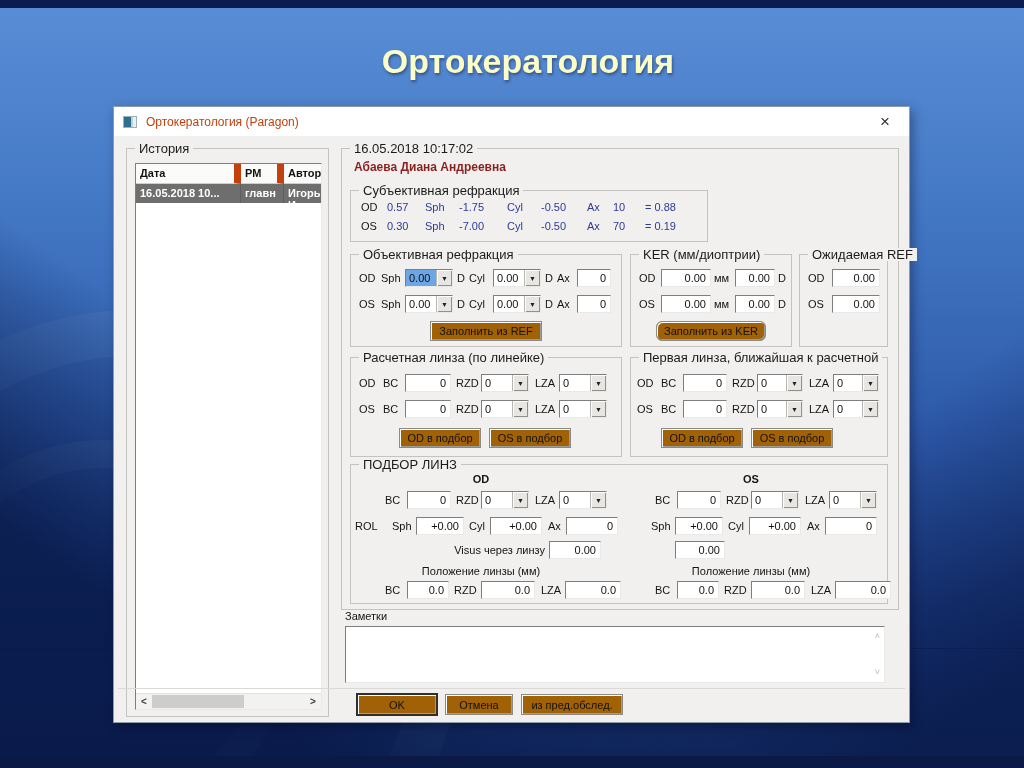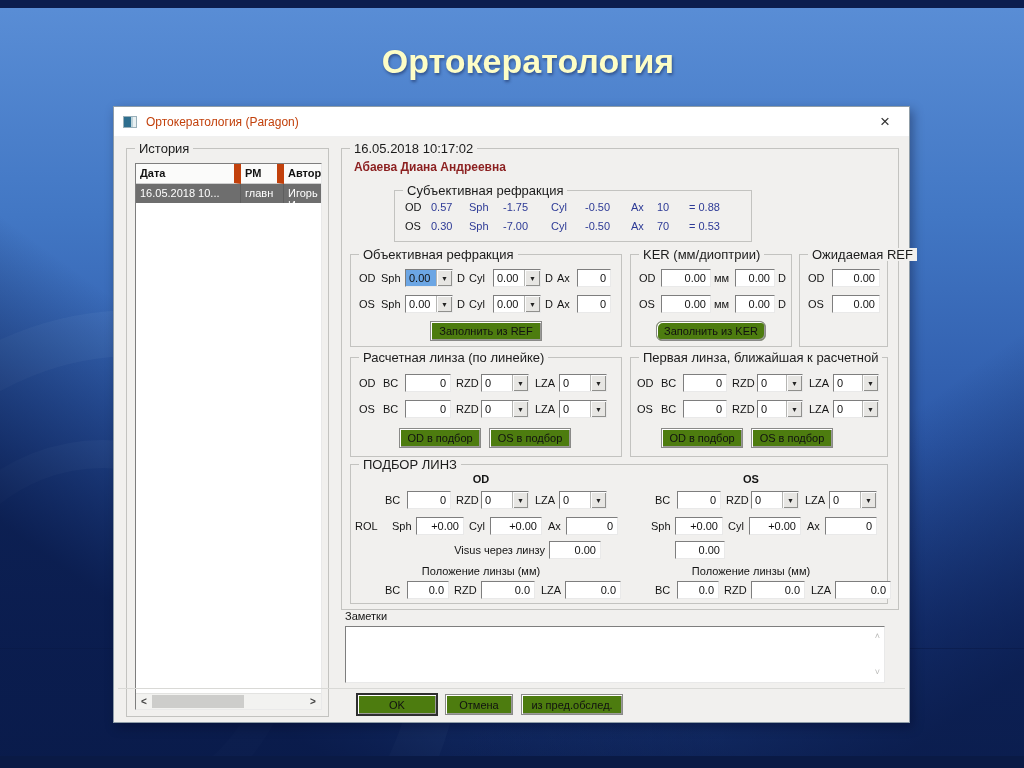--- a/index.html
+++ b/index.html
@@ -37,33 +37,33 @@
   .center{text-align:center;}
   .tb{height:18px;border:1px solid;border-color:#7e7e7e #e9e9e9 #e9e9e9 #7e7e7e;background:#fff;
     font:11px "Liberation Sans",sans-serif;padding:0 4px;box-sizing:border-box;text-align:right;color:#111;}
   .combo{display:inline-flex;height:18px;border:1px solid;border-color:#7e7e7e #e9e9e9 #e9e9e9 #7e7e7e;
     background:#fff;box-sizing:border-box;align-items:stretch;}
   .combo-text{flex:1;font-size:11px;color:#111;padding:2px 0 0 3px;overflow:hidden;}
   .combo-text.sel{background:#6ca6e4;}
   .combo-btn{width:15px;background:#e7e6e3;border-left:1px solid #b6b6b3;display:flex;align-items:center;
     justify-content:center;font-size:7px;color:#222;
     box-shadow:inset 1px 1px 0 #fcfcfc,inset -1px -1px 0 #90908d;}
-  .btn{position:absolute;display:flex;align-items:center;justify-content:center;background:#4d7c0f;
+  .btn{position:absolute;display:flex;align-items:center;justify-content:center;background:#a16207;
     border:1px solid #8a8a88;box-shadow:inset 1px 1px 0 #ffffff,inset -1px -1px 0 #9b9b98;
     font-size:11px;color:#111;height:20px;box-sizing:border-box;cursor:default;}
   .btn.default{border:1px solid #2f2f2f;box-shadow:0 0 0 1px #2f2f2f,inset 1px 1px 0 #ffffff,inset -1px -1px 0 #9b9b98;}
 
   
   .hist-list{position:absolute;left:8px;top:14px;width:187px;height:547px;background:#fff;
     border:1px solid;border-color:#7e7e7e #e9e9e9 #e9e9e9 #7e7e7e;box-sizing:border-box;
     display:flex;flex-direction:column;}
   .hist-header{display:flex;height:20px;background:#fbfbfa;font-weight:bold;font-size:11px;color:#111;flex:0 0 auto;}
   .hc{padding:3px 4px 0 4px;border-right:7px solid #c2410c;border-bottom:1px solid #cfcfcf;box-sizing:border-box;overflow:hidden;}
   .hc:last-child{border-right:none;}
-  .hist-row-sel{display:flex;height:19px;background:#6e6e6e;color:#fff;font-weight:normal;font-size:11px;flex:0 0 auto;}
+  .hist-row-sel{display:flex;height:19px;background:#6e6e6e;color:#fff;font-weight:bold;font-size:11px;flex:0 0 auto;}
   .rc{padding:3px 4px 0 4px;border-right:1px solid #5f5f5f;box-sizing:border-box;overflow:hidden;}
   .rc:last-child{border-right:none;}
   .hist-body{flex:1;background:#fff;}
   .hist-hscroll{height:15px;display:flex;align-items:stretch;background:#f2f2f0;border-top:1px solid #e3e3e1;flex:0 0 auto;}
   .hs-arrow{width:16px;display:flex;align-items:center;justify-content:center;font-size:10px;
     color:#444;font-weight:bold;}
   .hs-track{flex:1;position:relative;}
   .hs-thumb{position:absolute;left:0;top:1px;bottom:1px;width:60%;background:#cdcdcb;}
 
   
@@ -113,21 +113,21 @@
             </span>
           <span class="hs-arrow">&gt;</span>
         </div>
       </div>
     </div>
 
     <div class="group" style="left:227px;top:41px;width:558px;height:462px;">
       <span class="glabel">16.05.2018 10:17:02</span>
       <span class="lbl" style="position:absolute;left:12px;top:11px;font-size:12px;font-weight:bold;color:#8b1f1f;">Абаева Диана Андреевна</span>
 
-      <div class="group" style="left:8px;top:41px;width:358px;height:52px;margin-left:44px;">
+      <div class="group" style="left:8px;top:41px;width:358px;height:52px;">
         <span class="glabel">Субъективная рефракция</span>
         <div class="row" style="left:10px;top:10px;">
           <span class="lbl" style="width:26px;">OD</span>
           <span class="lbl blue" style="width:38px;">0.57</span>
           <span class="lbl blue" style="width:34px;">Sph</span>
           <span class="lbl blue" style="width:48px;">-1.75</span>
           <span class="lbl blue" style="width:34px;">Cyl</span>
           <span class="lbl blue" style="width:46px;">-0.50</span>
           <span class="lbl blue" style="width:26px;">Ax</span>
           <span class="lbl blue" style="width:32px;">10</span>
@@ -135,21 +135,21 @@
         </div>
         <div class="row" style="left:10px;top:29px;">
           <span class="lbl" style="width:26px;">OS</span>
           <span class="lbl blue" style="width:38px;">0.30</span>
           <span class="lbl blue" style="width:34px;">Sph</span>
           <span class="lbl blue" style="width:48px;">-7.00</span>
           <span class="lbl blue" style="width:34px;">Cyl</span>
           <span class="lbl blue" style="width:46px;">-0.50</span>
           <span class="lbl blue" style="width:26px;">Ax</span>
           <span class="lbl blue" style="width:32px;">70</span>
-          <span class="lbl blue" style="width:52px;">= 0.53</span>
+          <span class="lbl blue" style="width:52px;">= 0.19</span>
         </div>
       </div>
 
       <div class="group" style="left:8px;top:105px;width:272px;height:93px;">
         <span class="glabel">Объективная рефракция</span>
         <div class="row" style="left:8px;top:14px;">
           <span class="lbl" style="width:22px;">OD</span>
           <span class="lbl" style="width:24px;">Sph</span>
           <span class="combo" style="width:48px;">
             <span class="combo-text sel">0.00</span>

